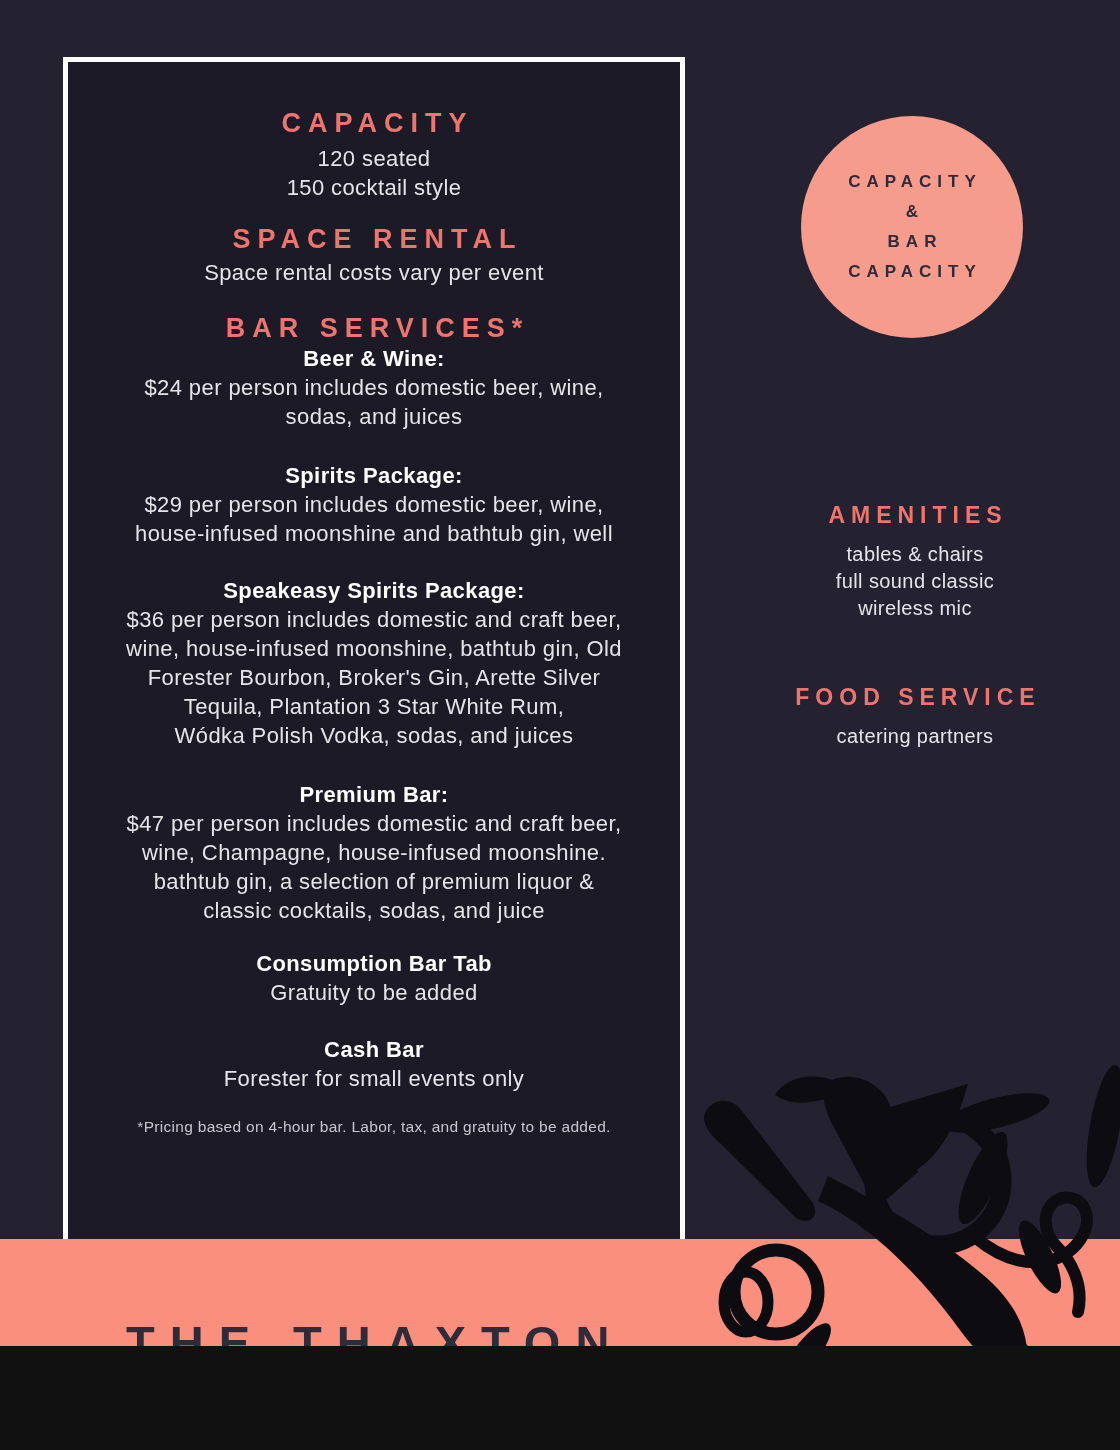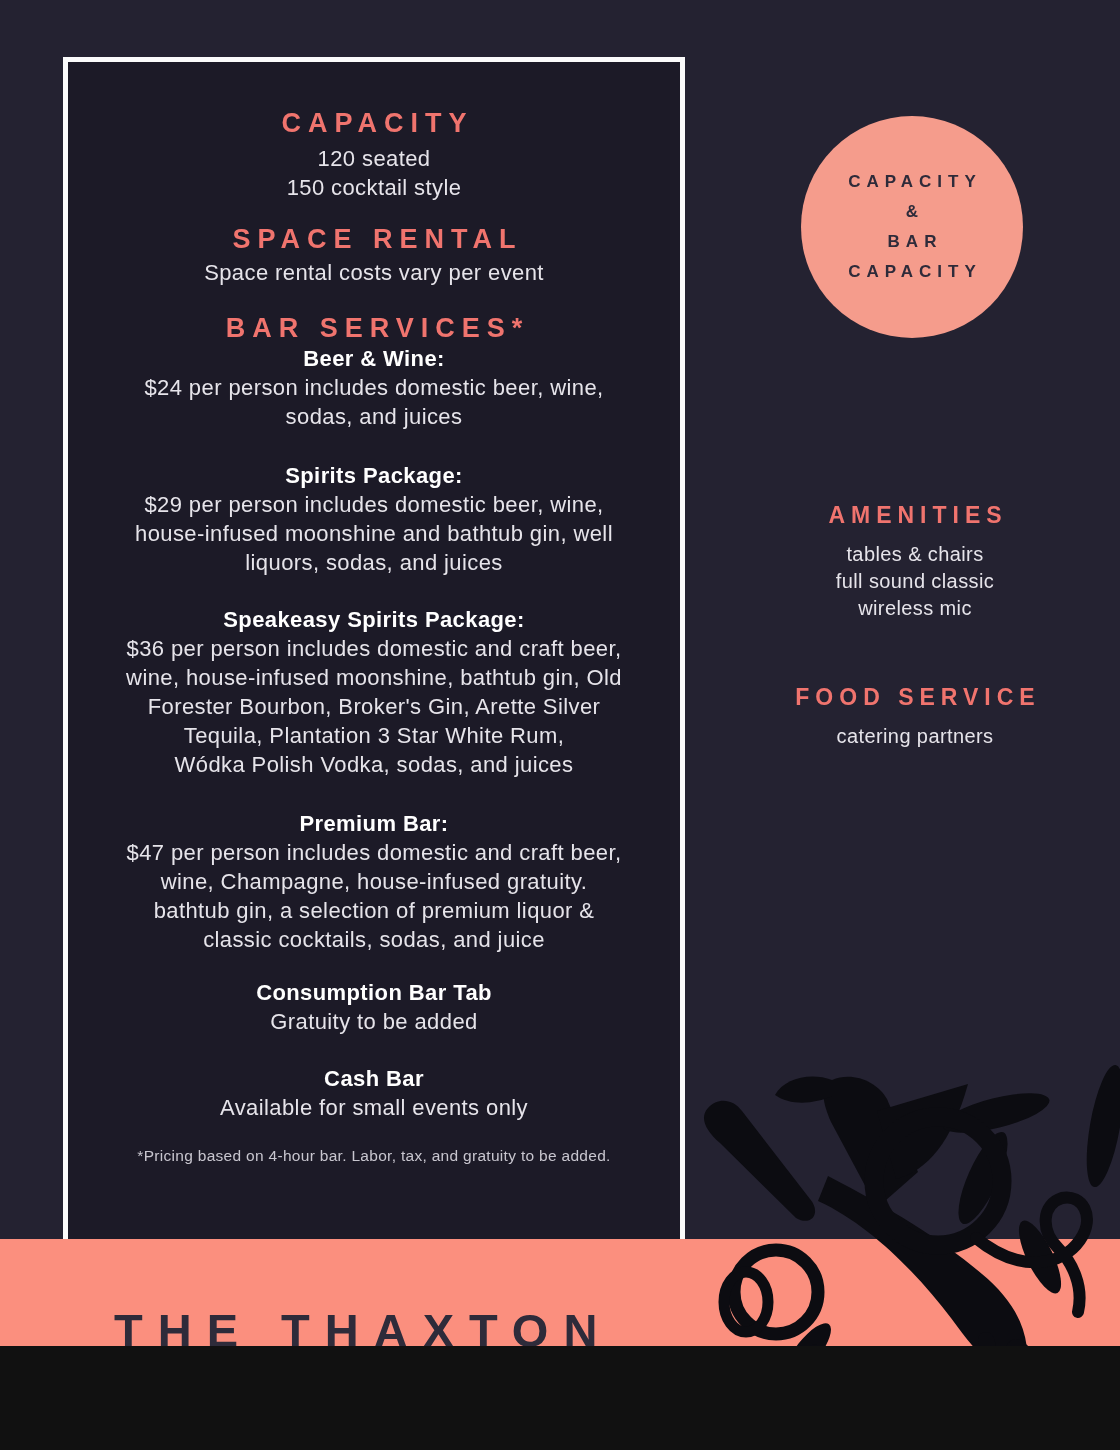--- a/index.html
+++ b/index.html
@@ -57,21 +57,21 @@
   .side-l{
     font-size:20px;line-height:27px;color:var(--body-text,#E6E4EA);
     margin:0;letter-spacing:.4px;font-weight:400;
   }
   
   .band{
     position:absolute;left:0;top:1239px;width:1120px;height:211px;
     background:var(--band-coral,#FB8F7E);
   }
   .f-title{
-    position:absolute;left:114px;top:1306px;margin:0;
+    position:absolute;left:114px;top:1306px;margin:12px;
     font-size:47px;font-weight:700;letter-spacing:15px;
     color:var(--dark-text,#2E2B3A);line-height:50px;
   }
   .f-sub{
     position:absolute;left:114px;top:1369px;margin:0;
     font-size:38px;font-weight:700;letter-spacing:8.5px;
     color:var(--dark-text,#2E2B3A);line-height:34px;
   }
   
   .decor{position:absolute;left:680px;top:1050px;width:440px;height:400px;}
@@ -93,40 +93,39 @@
 
     <p class="h-coral bar-h">BAR SERVICES*</p>
 
     <p class="pkg-t mt1">Beer &amp; Wine:</p>
     <p class="body-l">$24 per person includes domestic beer, wine,</p>
     <p class="body-l">sodas, and juices</p>
 
     <p class="pkg-t mt30">Spirits Package:</p>
     <p class="body-l">$29 per person includes domestic beer, wine,</p>
     <p class="body-l">house-infused moonshine and bathtub gin, well</p>
-    <p class="body-l">liquors, sodas, and juices</p>
 
     <p class="pkg-t mt28">Speakeasy Spirits Package:</p>
     <p class="body-l">$36 per person includes domestic and craft beer,</p>
     <p class="body-l">wine, house-infused moonshine, bathtub gin, Old</p>
     <p class="body-l">Forester Bourbon, Broker's Gin, Arette Silver</p>
     <p class="body-l">Tequila, Plantation 3 Star White Rum,</p>
     <p class="body-l">Wódka Polish Vodka, sodas, and juices</p>
 
     <p class="pkg-t mt30">Premium Bar:</p>
     <p class="body-l">$47 per person includes domestic and craft beer,</p>
-    <p class="body-l">wine, Champagne, house-infused gratuity.</p>
+    <p class="body-l">wine, Champagne, house-infused moonshine.</p>
     <p class="body-l">bathtub gin, a selection of premium liquor &amp;</p>
     <p class="body-l">classic cocktails, sodas, and juice</p>
 
     <p class="pkg-t mt24">Consumption Bar Tab</p>
     <p class="body-l">Gratuity to be added</p>
 
     <p class="pkg-t mt28">Cash Bar</p>
-    <p class="body-l">Available for small events only</p>
+    <p class="body-l">Forester for small events only</p>
 
     <p class="footnote">*Pricing based on 4-hour bar. Labor, tax, and gratuity to be added.</p>
   </div>
 
   <div class="badge">
     <div class="badge-line">CAPACITY</div>
     <div class="badge-line">&amp;</div>
     <div class="badge-line">BAR</div>
     <div class="badge-line">CAPACITY</div>
   </div>

